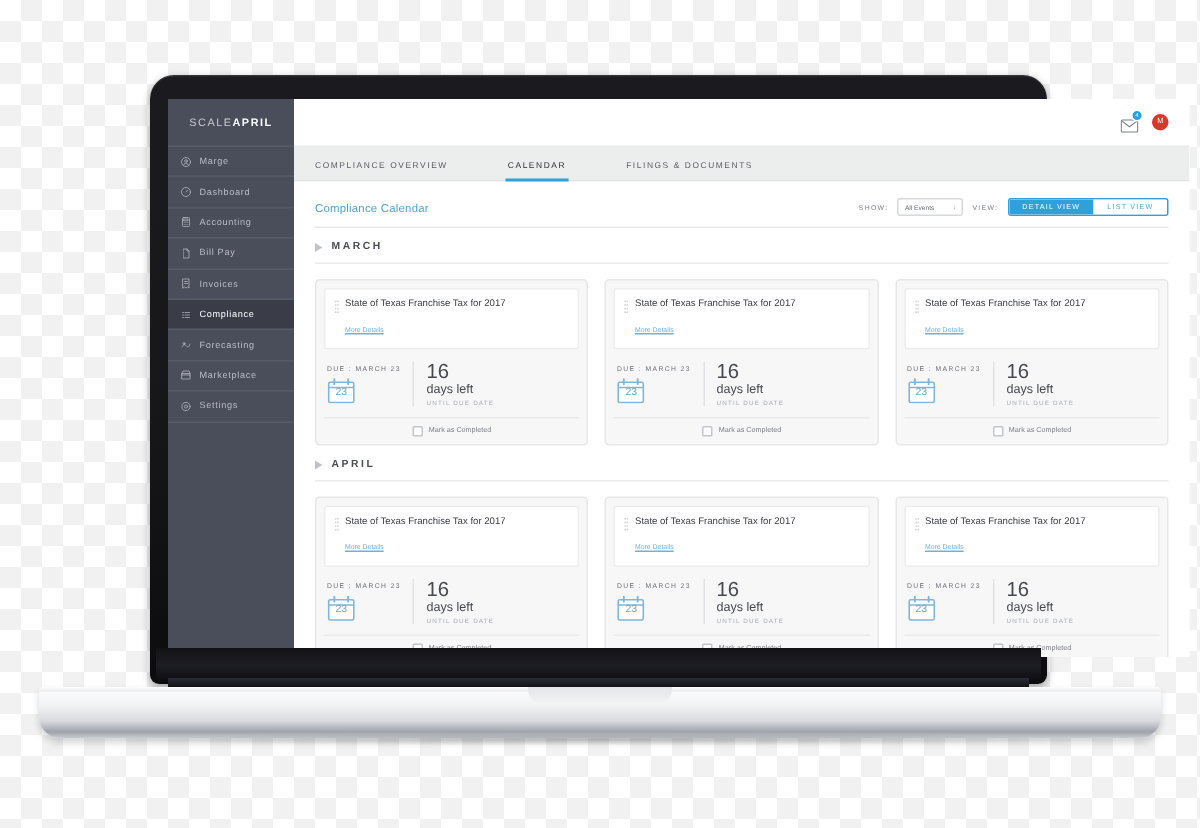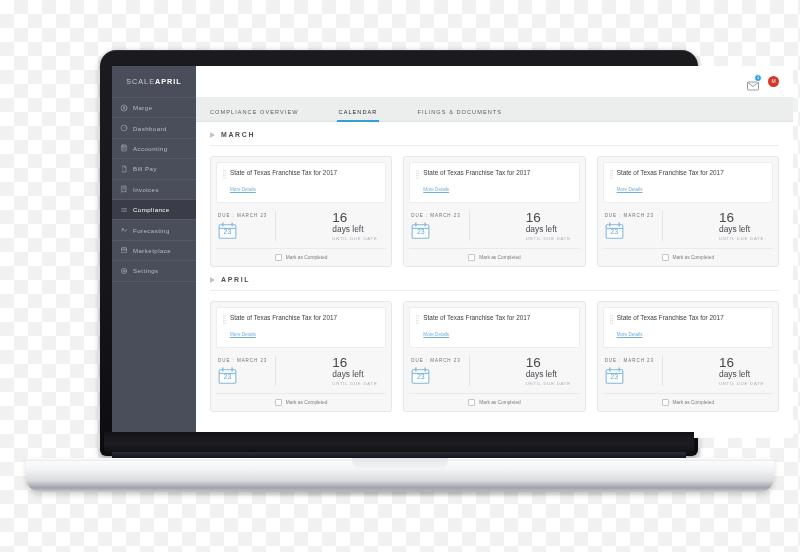--- a/index.html
+++ b/index.html
@@ -183,21 +183,21 @@
   .card-mid{ display:flex; align-items:center; padding: 8px 2px 7px 2px; gap:8px; }
   .due-col{ flex:0 0 auto; display:flex; flex-direction:column; align-items:flex-start; }
   .due-label{ font-size:4.5px; letter-spacing:.95px; color:#6d7177; white-space:nowrap; }
   .cal-ic{ position:relative; width:19px; height:17px; margin-top:4px; }
   .cal-ic svg{ display:block; }
   .cal-day{
     position:absolute; left:0; right:0; top:6.2px;
     text-align:center; font-size:7px; color:#5fa8d8;
   }
   .vdiv{ width:1px; align-self:stretch; background:#e2e3e6; }
-  .days-col{ flex:1 1 auto; min-width:0;margin-left:48px; }
+  .days-col{ flex:1 1 auto; min-width:0; }
   .days-num{ font-size:13.5px; line-height:13px; color:#46494e; font-weight:400; }
   .days-word{ font-size:8.4px; line-height:10px; color:#46494e; }
   .days-sub{ font-size:4.2px; letter-spacing:.8px; color:#a8acb2; margin-top:2px; }
 
   .card-foot{
     border-top:1px solid #e9eaec; padding-top:5px; margin-top:auto;
     display:flex; align-items:center; justify-content:center; gap:4px;
   }
   .chk{ width:5px; height:5px; border:1px solid #c3c6cb; background:#fff; border-radius:1px; cursor:pointer; }
   .chk-label{ font-size:4.8px; color:#7b7f86; }
@@ -326,20 +326,35 @@
           </div>
 
           <div class="tabs" id="tab-list">
               <div class="tab">COMPLIANCE OVERVIEW</div>
               <div class="tab active">CALENDAR</div>
               <div class="tab">FILINGS &amp; DOCUMENTS</div>
             </div>
 
           <div class="page">
 
+            <div class="page-head">
+              <div class="page-title">Compliance Calendar</div>
+              <div class="head-ctrls">
+                <span class="ctl-label">SHOW:</span>
+                <div class="select">
+                  <span>All Events</span>
+                  <span class="chev">↕</span>
+                </div>
+                <span class="ctl-label">VIEW:</span>
+                <div class="segmented" id="view-toggle">
+                    <div class="seg active">DETAIL VIEW</div>
+                    <div class="seg">LIST VIEW</div>
+                  </div>
+              </div>
+            </div>
 
             <div id="months">
                 <div>
                   <div class="month-row">
                     <span class="tri"></span>
                     <span class="month-name">MARCH</span>
                   </div>
                   <div class="cards">
                     <div class="card">
                       <div class="card-head">

